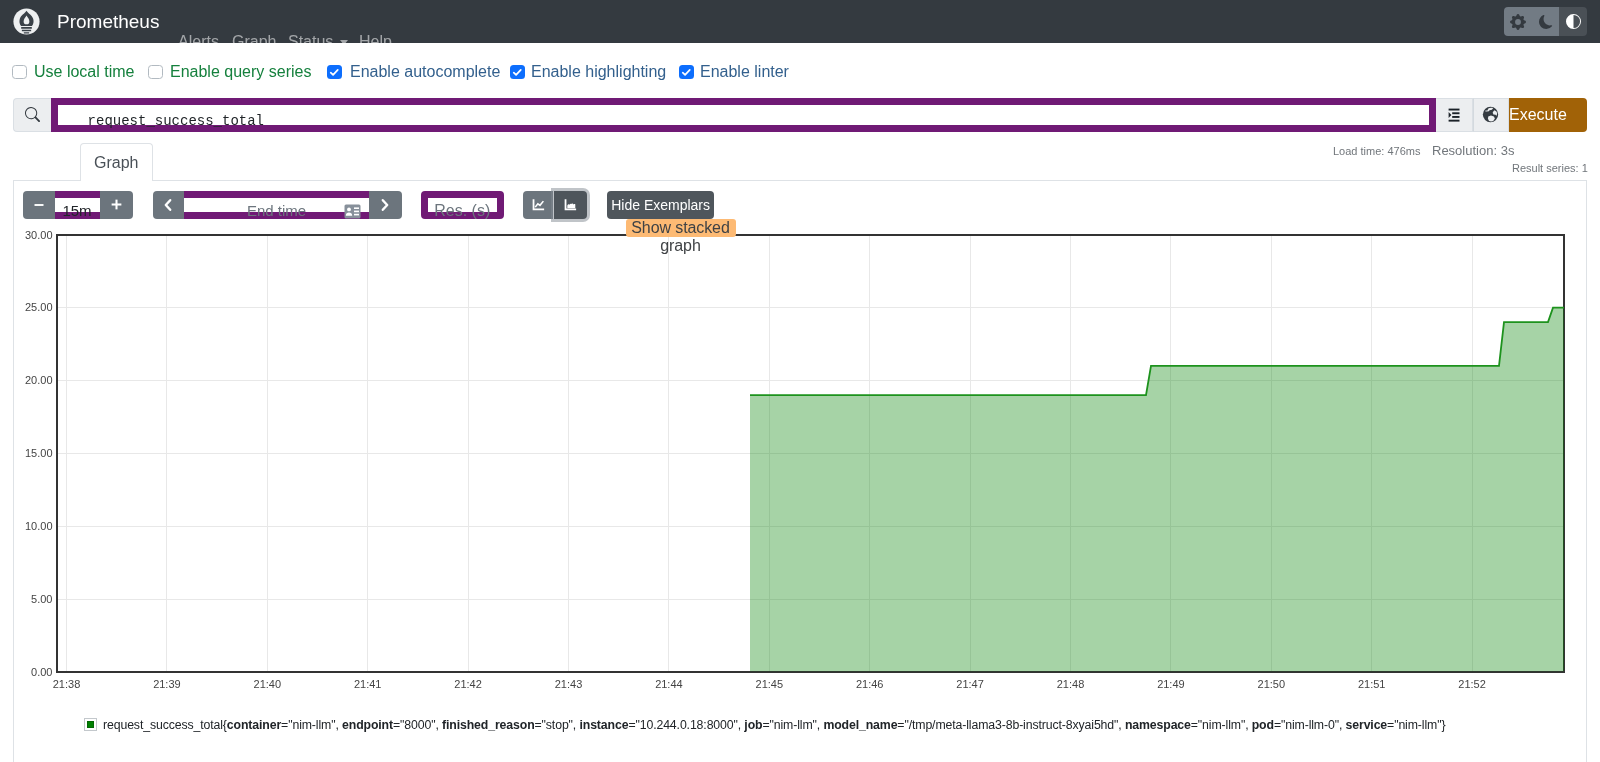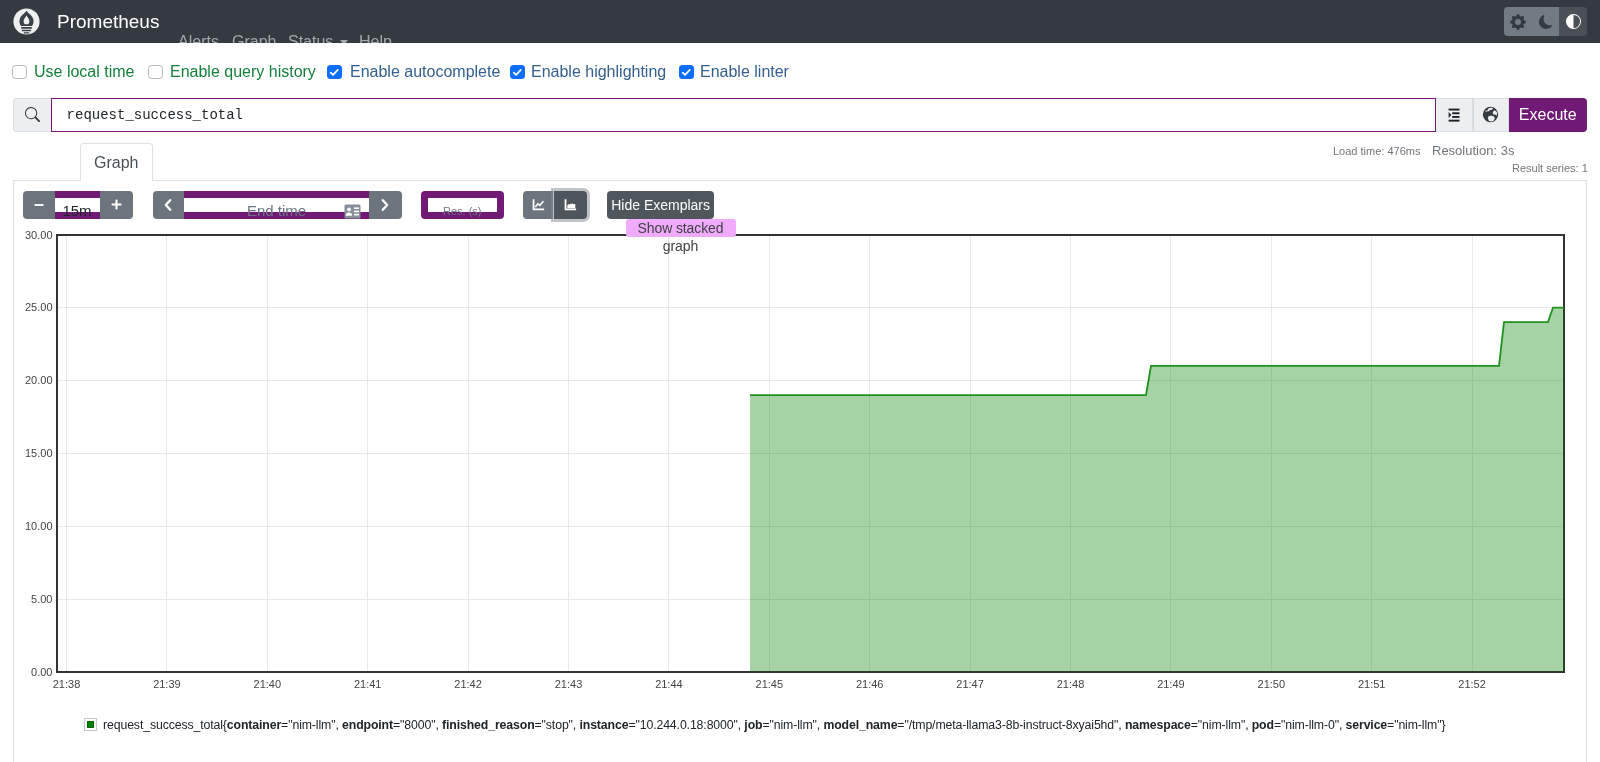--- a/index.html
+++ b/index.html
@@ -22,39 +22,39 @@
 .cb { position:absolute; top:64.5px; width:14.5px; height:14.5px; border-radius:3.5px; }
 .cb.off { background:#fff; border:1px solid #b2bac1; }
 .cb.on { background:#0d6efd; }
 .cb svg { position:absolute; left:1px; top:1px; }
 .cblab { position:absolute; top:63px; height:18px; line-height:18px; font-size:16px; color:#15803d; }
 .cblab.on { color:#33608d; }
 
 
 .qrow { position:absolute; top:97.5px; height:34.5px; }
 #qaddon { left:13px; width:37.6px; background:#eceef0; border:1px solid #dadfe4; border-right:none; border-radius:4px 0 0 4px; }
-#qinput { left:50.6px; width:1385.4px; background:#fff; border:1px solid #701a75; line-height:32.5px; font-family:"Liberation Mono", monospace; font-size:14px; color:#212529; padding-left:15px; }
+#qinput { left:50.6px; width:1385.4px; background:#fff; border:7px solid #701a75; line-height:32.5px; font-family:"Liberation Mono", monospace; font-size:14px; color:#212529; padding-left:30px; }
 #qbtn1 { left:1436px; width:36.5px; background:#eceef0; border:1px solid #dadfe4; border-left:none; }
 #qbtn2 { left:1472.5px; width:36.5px; background:#eceef0; border:1px solid #dadfe4; border-left:1px solid #d3d9de; }
-#qexec { left:1509px; width:77.5px; background:#701a75; border-radius:0 4px 4px 0; color:#fff; font-size:16px; text-align:center; line-height:34.5px; }
+#qexec { left:1509px; width:77.5px; background:#a16207; border-radius:0 4px 4px 0; color:#fff; font-size:16px; text-align:left; line-height:34.5px; }
 .icoc { display:flex; align-items:center; justify-content:center; height:100%; }
 
 
 #tablink { position:absolute; left:30px; top:153px; height:17px; line-height:17px; font-size:16px; color:#0d6efd;margin-top:42px; }
 #graphtab { position:absolute; left:80px; top:142.5px; width:72.5px; height:38.5px; background:#fff; border:1px solid #dee2e6; border-bottom:none; border-radius:4px 4px 0 0; text-align:center; line-height:38px; font-size:16px; color:#495057; z-index:3; }
 #stats { position:absolute; top:144px; height:14px; line-height:14px; font-size:11px; color:#71767b; }
 
 
 #panel { position:absolute; left:13px; top:180px; width:1573.5px; height:600px; background:#fff; border:1px solid #dee2e6; }
 
 
 .gbtn { position:absolute; top:190.5px; height:28px; background:#6c757d; color:#fff; z-index:2; }
 .ginp { position:absolute; top:190.5px; height:28px; background:#fff; border:7px solid #701a75; z-index:1; }
 #hideex { position:absolute; left:606.8px; top:190.5px; width:107.7px; height:28px; background:#4f565c; border-radius:4px; color:#fff; font-size:14px; text-align:center; line-height:28px; white-space:nowrap; }
-#tooltip { position:absolute; left:625.5px; top:218.5px; width:110px; height:18px; background:#f0abfc; border-radius:3px; font-size:14px; letter-spacing:-0.1px; color:#3f4245; text-align:center; line-height:18px; z-index:6; }
+#tooltip { position:absolute; left:625.5px; top:218.5px; width:110px; height:18px; background:#fdba74; border-radius:3px; font-size:16px; letter-spacing:-0.1px; color:#3f4245; text-align:center; line-height:18px; z-index:6; }
 
 
 #legend { position:absolute; left:84px; top:717.5px; height:14px; z-index:2; }
 #lgbox { position:absolute; left:0; top:0.5px; width:13px; height:13px; background:#fff; border:1px solid #c3c8cc; }
 #lgbox i { position:absolute; left:2px; top:2px; width:7px; height:7px; background:#008000; border:1px solid #036703; }
 #lgtext { position:absolute; left:19px; top:0; white-space:nowrap; font-size:12.3px; letter-spacing:-0.12px; color:#212529; line-height:14px; }
 </style>
 </head>
 <body>
 <div id="page">
@@ -91,21 +91,21 @@
               <path fill="#fff" d="M8 15A7 7 0 1 0 8 1v14zm0 1A8 8 0 1 1 8 0a8 8 0 0 1 0 16z"></path>
             </svg>
         </div>
       </div>
     </div>
   </div>
 
   <div class="cb off" style="left:12px"></div>
   <div class="cblab" style="left:34px">Use local time</div>
   <div class="cb off" style="left:148px"></div>
-  <div class="cblab" style="left:170px">Enable query history</div>
+  <div class="cblab" style="left:170px">Enable query series</div>
   <div class="cb on" style="left:327px">
       <svg width="12.5" height="12.5" viewBox="0 0 16 16">
         <polyline points="3.5,8.6 6.5,11.4 12.5,4.9" fill="none" stroke="#fff" stroke-width="2.2" stroke-linecap="round" stroke-linejoin="round"></polyline>
       </svg>
     </div>
   <div class="cblab on" style="left:350px">Enable autocomplete</div>
   <div class="cb on" style="left:510px">
       <svg width="12.5" height="12.5" viewBox="0 0 16 16">
         <polyline points="3.5,8.6 6.5,11.4 12.5,4.9" fill="none" stroke="#fff" stroke-width="2.2" stroke-linecap="round" stroke-linejoin="round"></polyline>
       </svg>
@@ -199,21 +199,21 @@
     </svg>
   </div>
   <div class="gbtn" style="left:369px;width:32.5px;border-radius:0 4px 4px 0">
     <div class="icoc">
         <svg width="16" height="16" viewBox="0 0 16 16">
           <polyline points="5.8,3.2 10.2,8 5.8,12.8" fill="none" stroke="#fff" stroke-width="2.4" stroke-linecap="round" stroke-linejoin="round"></polyline>
         </svg>
       </div>
   </div>
 
-  <div class="ginp" style="left:421px;width:82.5px;border-radius:4px;text-align:center;line-height:26px;font-size:11px;color:#6c757d">Res. (s)</div>
+  <div class="ginp" style="left:421px;width:82.5px;border-radius:4px;text-align:center;line-height:26px;font-size:16px;color:#6c757d">Res. (s)</div>
 
   <div class="gbtn" style="left:522.9px;width:30.6px;border-radius:4px 0 0 4px">
     <div class="icoc">
         <svg width="15" height="15" viewBox="0 0 16 16">
           <path d="M2.7 2.3 V13.2 H14" fill="none" stroke="#fff" stroke-width="1.9"></path>
           <polyline points="4.5,10.8 7.3,7.2 9.6,8.9 13.2,4.4" fill="none" stroke="#fff" stroke-width="1.7"></polyline>
         </svg>
       </div>
   </div>
   <div class="gbtn" style="left:553.5px;width:33.5px;border-radius:0 4px 4px 0;background:#4e555b;box-shadow:0 0 0 3px rgba(130,138,145,.5)">

